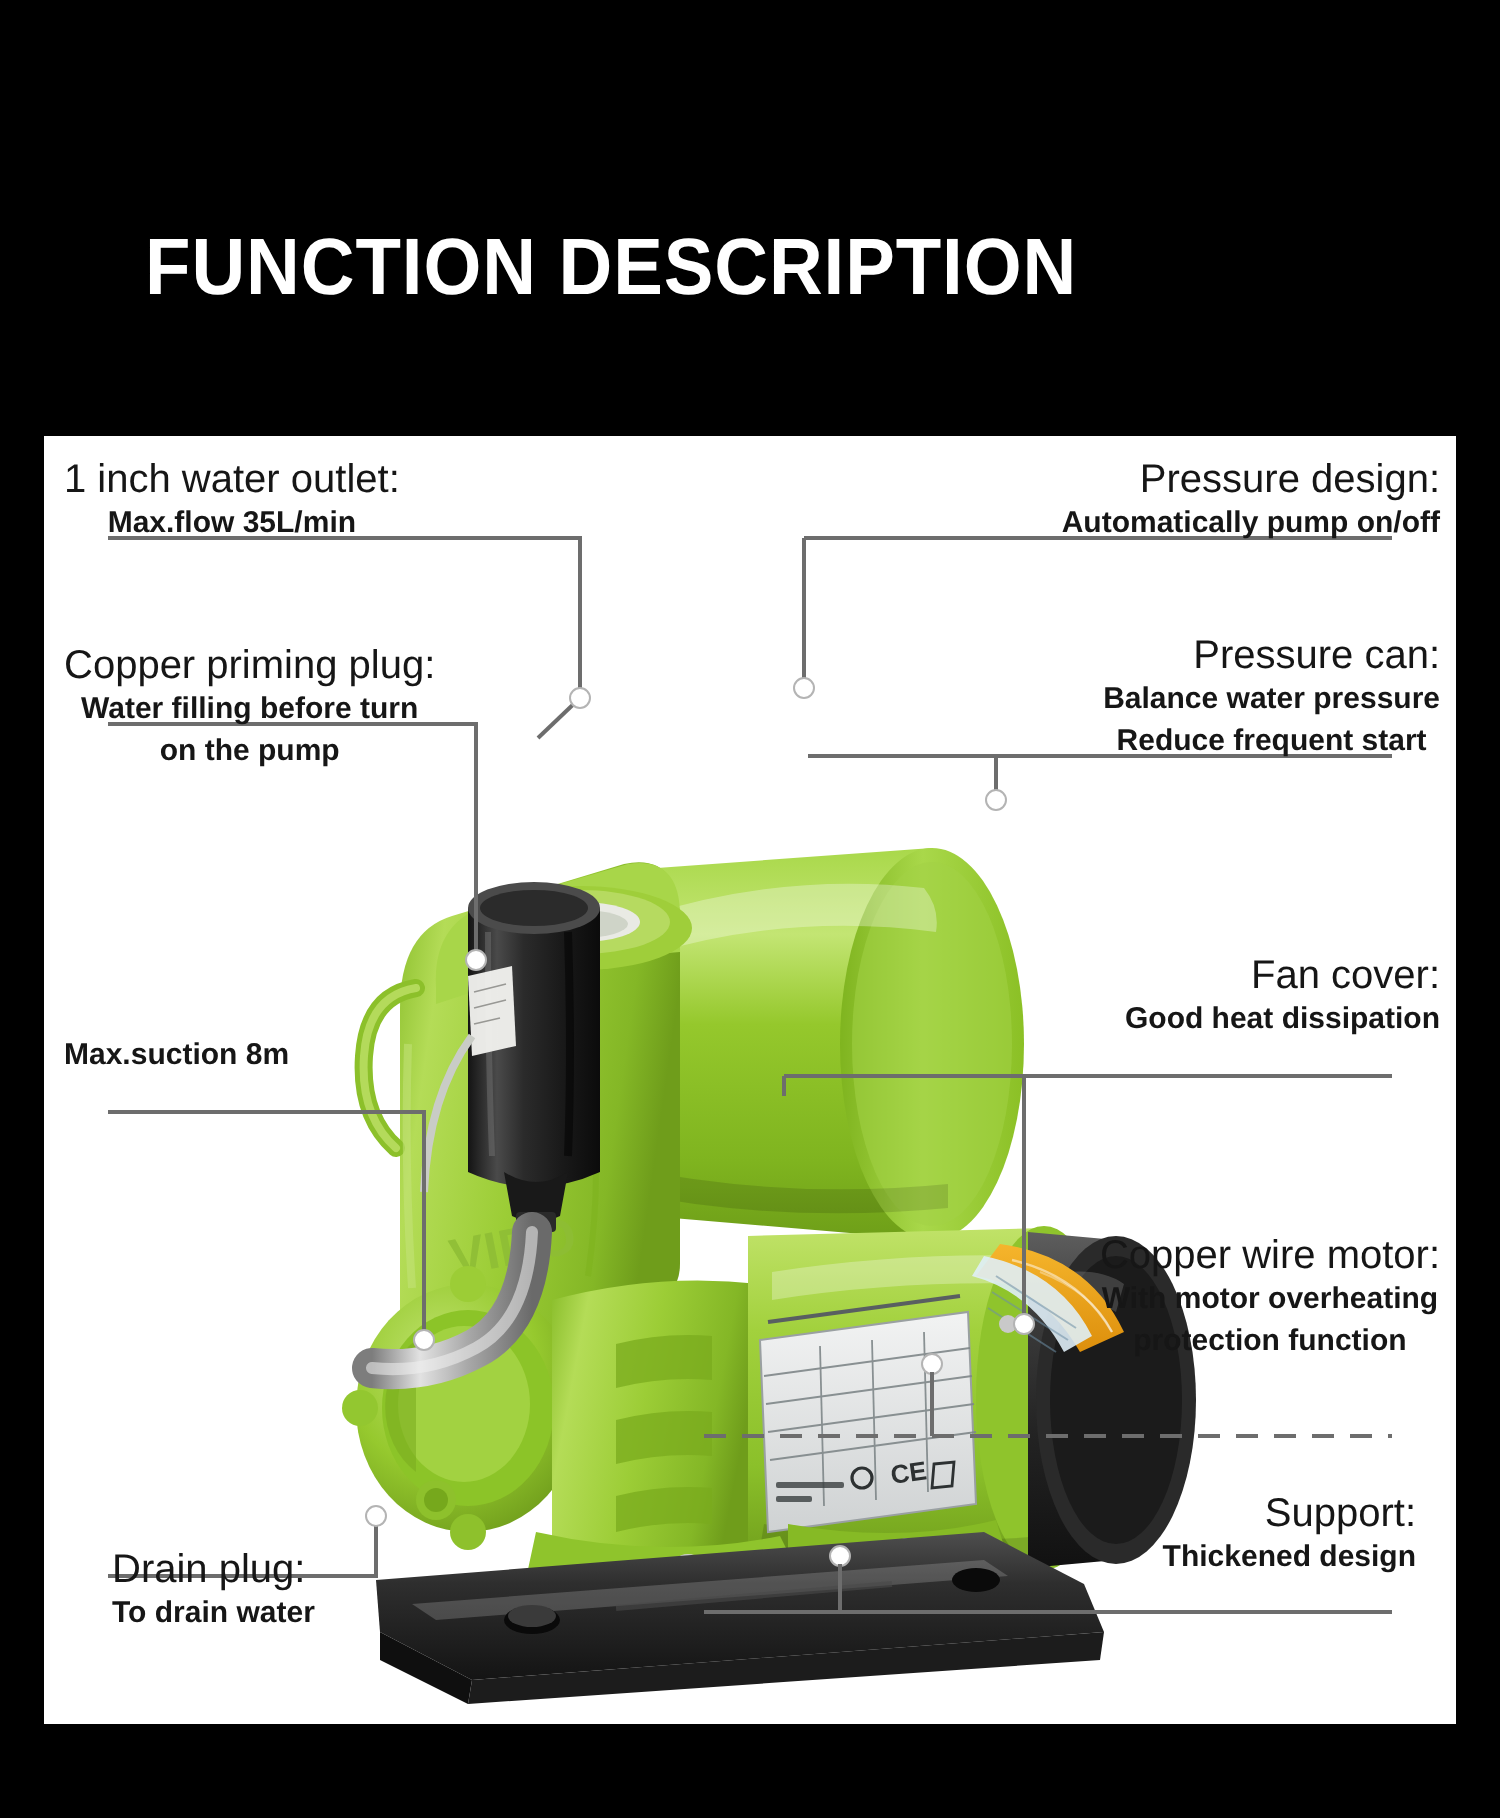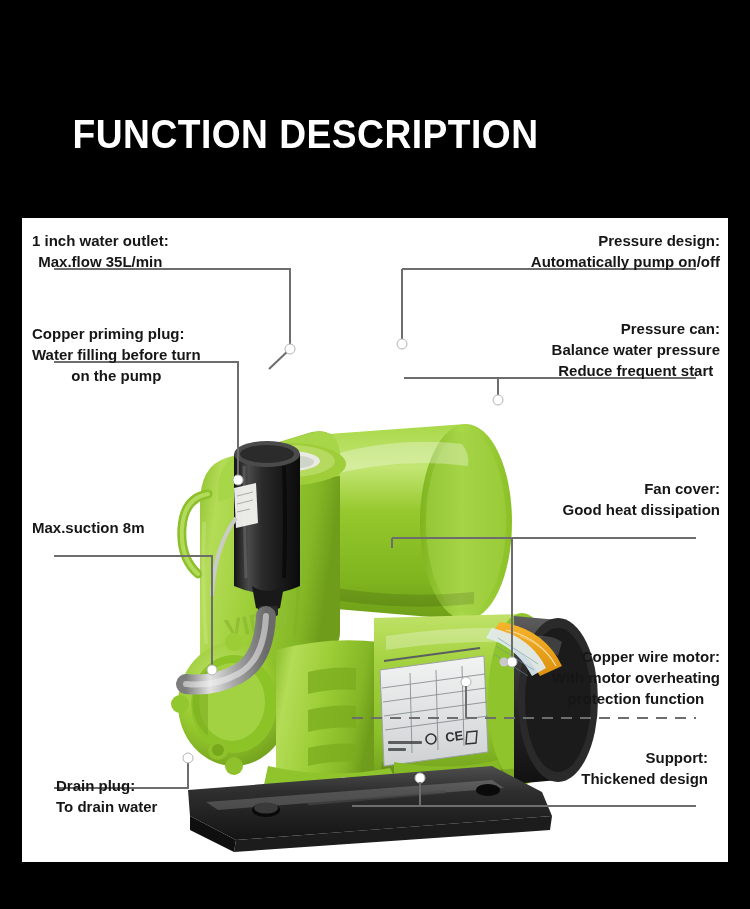--- a/index.html
+++ b/index.html
@@ -51,22 +51,22 @@
     background: #ffffff;
     overflow: hidden;
   }
 
   
   .callout {
     position: absolute;
     color: #161616;
   }
   .callout .ttl {
-    font-size: 15px;
-    font-weight: bold;
+    font-size: 20px;
+    font-weight: normal;
     line-height: 21px;
     white-space: nowrap;
   }
   .callout .desc {
     font-size: 15px;
     font-weight: bold;
     line-height: 21px;
     white-space: nowrap;
     text-align: center;
   }
@@ -418,21 +418,21 @@
       <div class="ttl">Pressure can:</div>
       <div class="desc">Balance water pressure</div>
       <div class="desc">Reduce frequent start</div>
     </div>
 
     <div class="callout right" style="right:8px; top:260px;">
       <div class="ttl">Fan cover:</div>
       <div class="desc">Good heat dissipation</div>
     </div>
 
-    <div class="callout right" style="right:8px; top:428px;">
+    <div class="callout right" style="right:8px; top:400px;">
       <div class="ttl">Copper wire motor:</div>
       <div class="desc">With motor overheating</div>
       <div class="desc">protection function</div>
     </div>
 
     <div class="callout right" style="right:20px; top:529px;">
       <div class="ttl">Support:</div>
       <div class="desc">Thickened design</div>
     </div>
 

